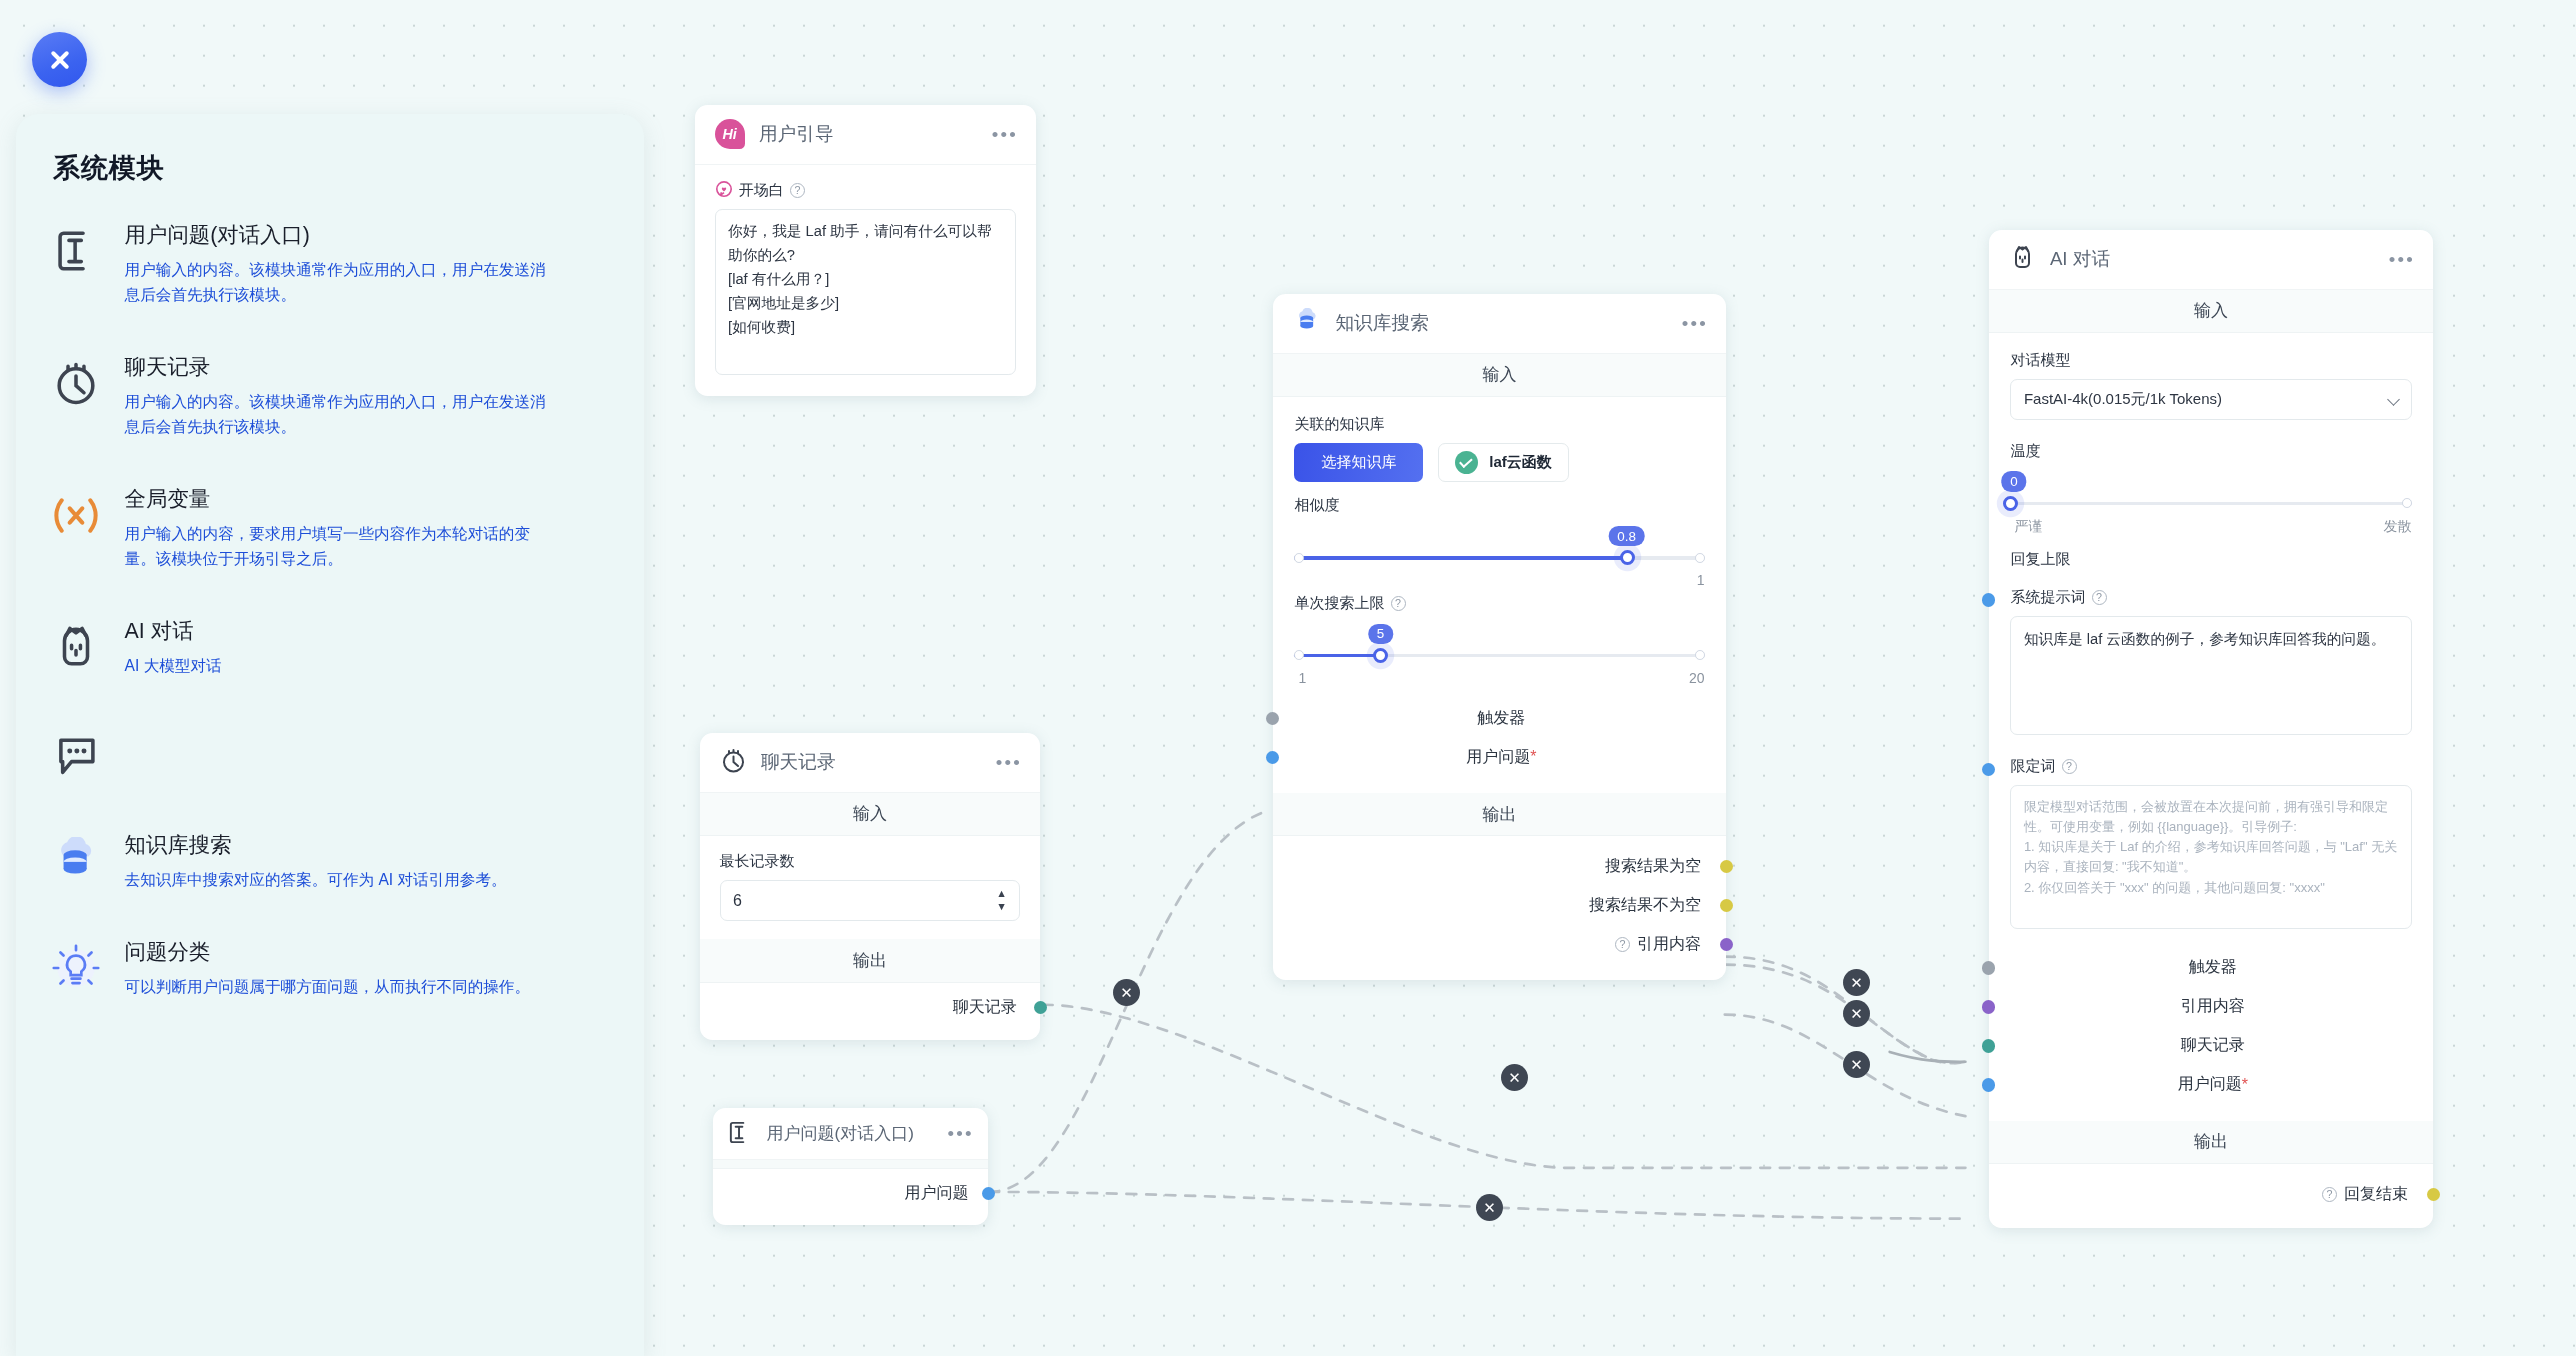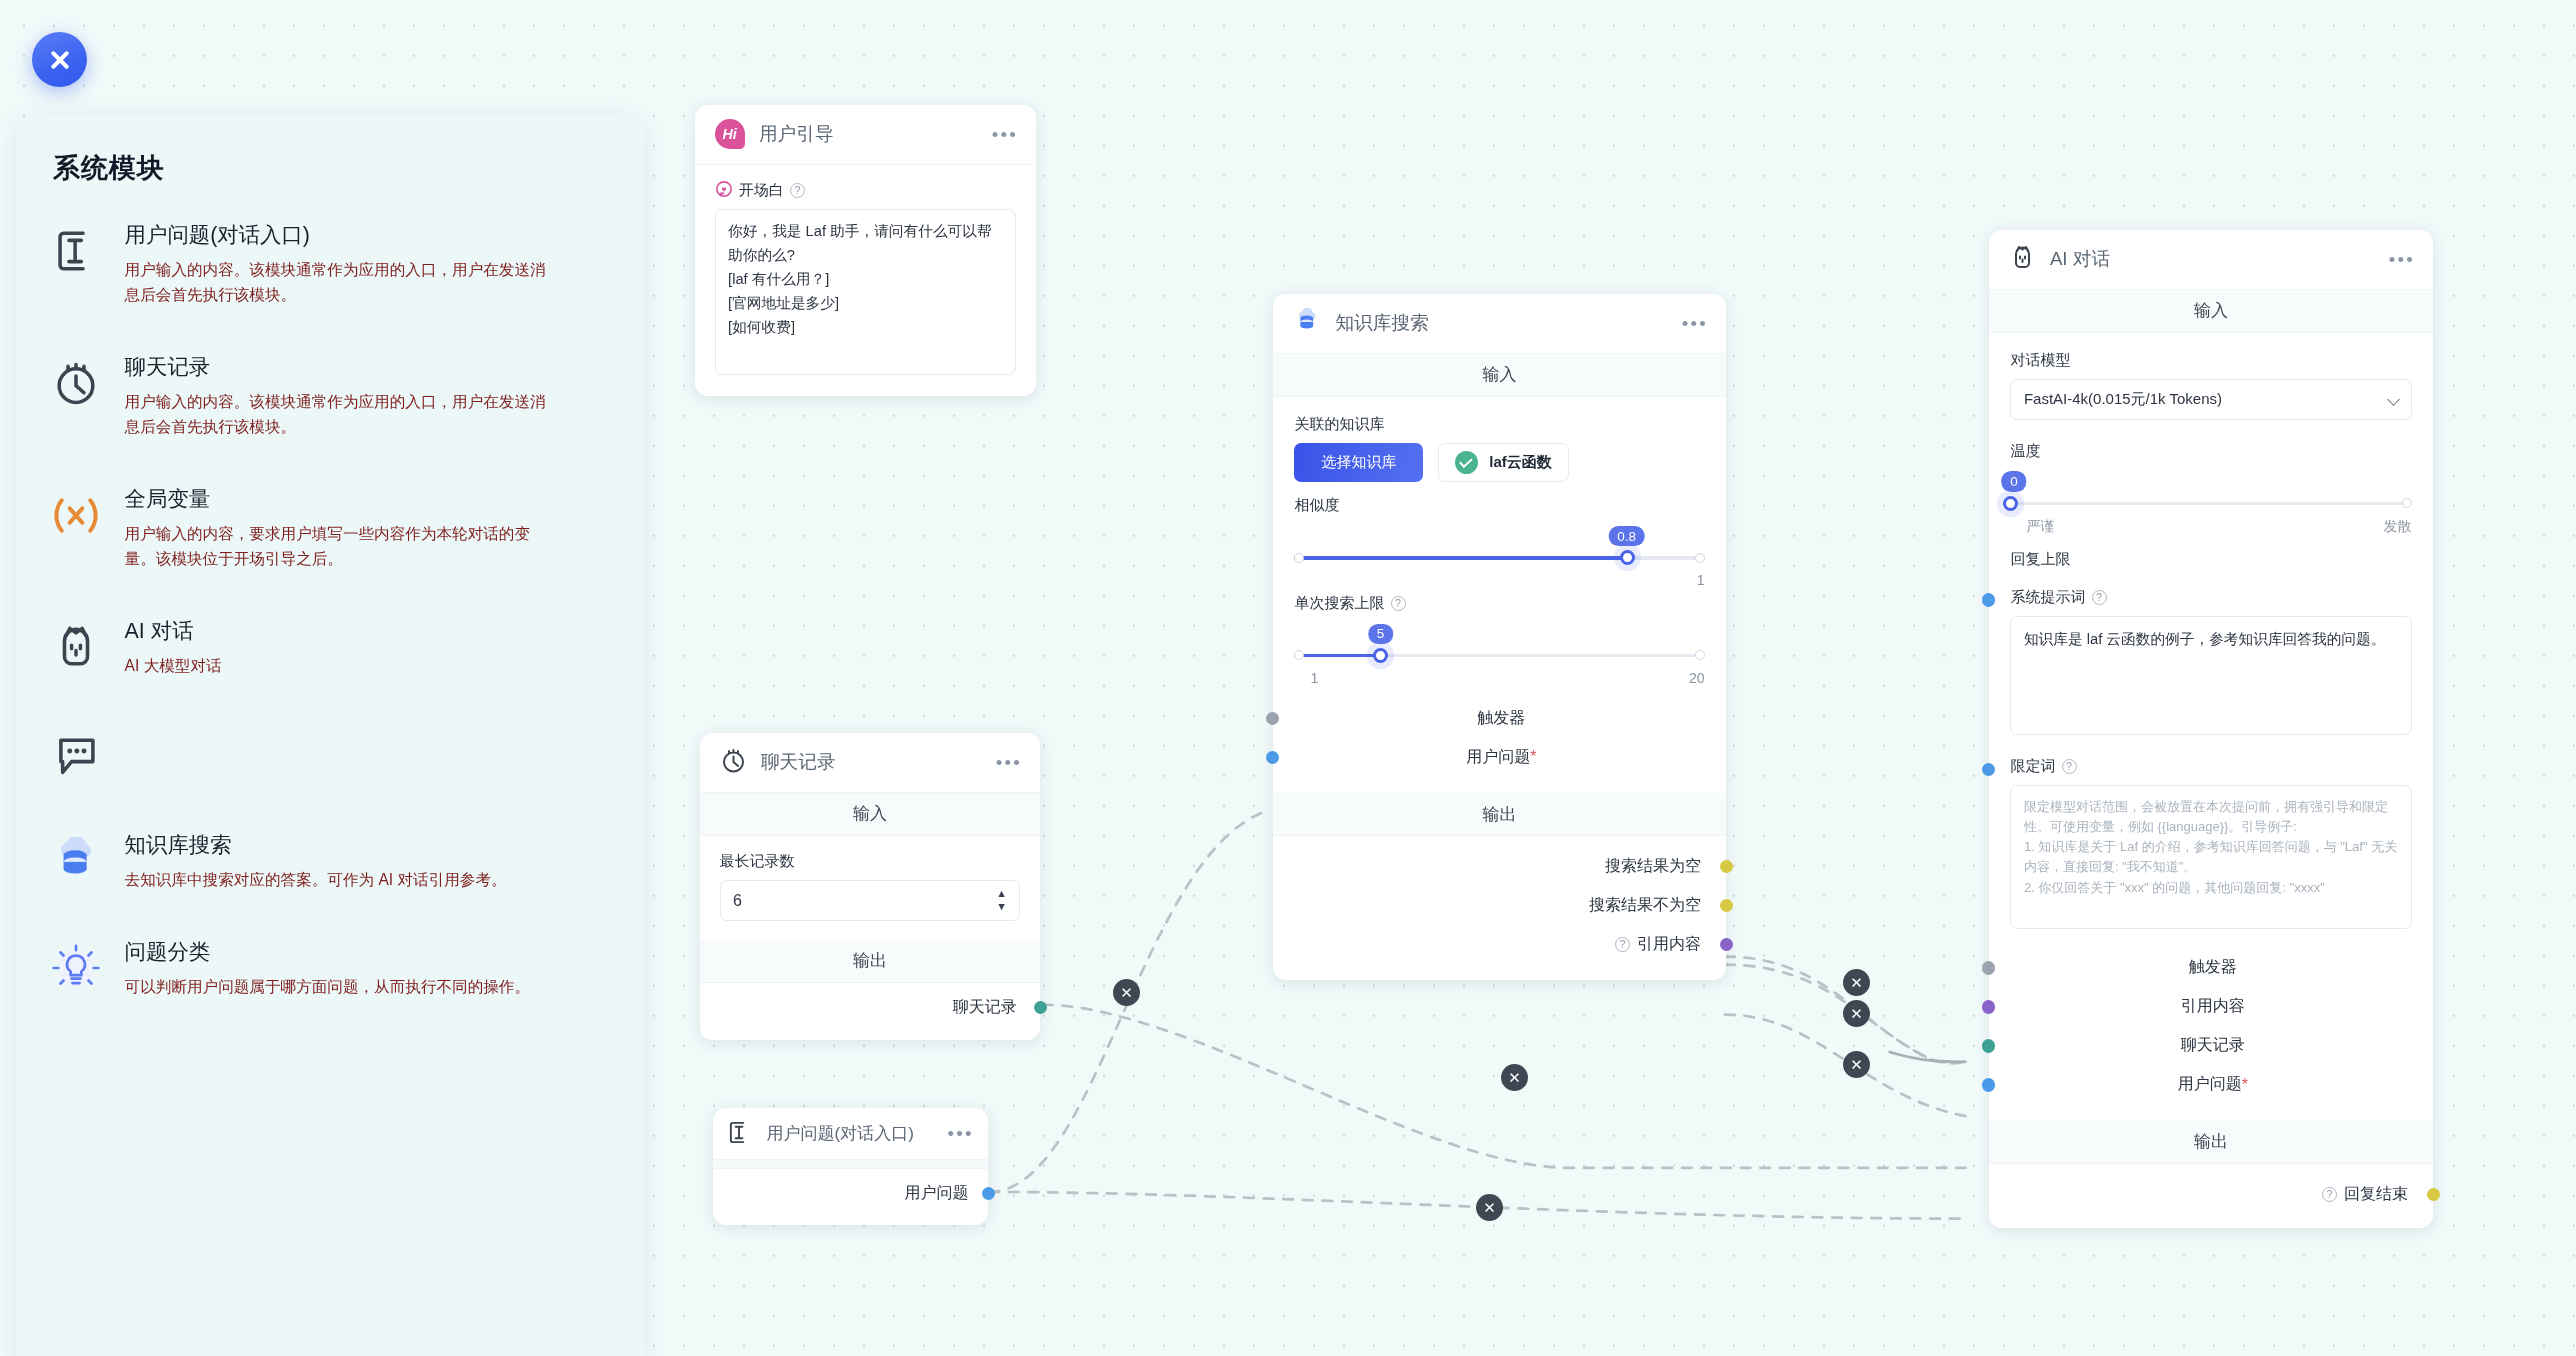--- a/index.html
+++ b/index.html
@@ -47,21 +47,21 @@
   }
   #sidebar-title{
     font-size:27px;font-weight:bold;color:#111827;
     padding:36px 0 0 37px; letter-spacing:0.9px;
   }
   #sidebar-list{ padding:34px 27px 18px 30px; }
   .side-item{ display:flex; align-items:flex-start; gap:19.6px; margin-bottom:45px; }
   .side-ico{ width:59px;min-width:59px;height:62px;display:flex;align-items:center;justify-content:center; }
   .side-txt{ padding-top:1.8px; }
   .side-name{ font-size:21.4px;color:#1a1f2b;line-height:1.25; margin-bottom:8px; }
-  .side-desc{ font-size:15.6px;color:#7f1d1d;line-height:1.62; max-width:423px; }
+  .side-desc{ font-size:15.6px;color:#1d4ed8;line-height:1.62; max-width:423px; }
 
   
   .node{
     position:absolute; background:#fff;
     border-radius:12.5px;
     box-shadow:0 2.7px 14.3px rgba(100,130,140,.16);
     z-index:20;
   }
   .node-head{
     display:flex;align-items:center;gap:14.3px;
@@ -98,21 +98,21 @@
     position:absolute; top:17px; width:15px;height:15px;border-radius:50%;
     background:#fff;border:3.6px solid #4a63e7;
     box-shadow:0 0 0 6.2px rgba(74,99,231,.12); cursor:pointer;
   }
   .bubble{
     position:absolute; top:-7.1px; transform:translateX(-50%);
     background:#5b74ea;color:#fff;border-radius:9.8px;
     font-size:13.4px;padding:2.7px 9px;min-width:23px;text-align:center;
   }
   .tick{ position:absolute; top:39px; font-size:14px;color:#8a939f; }
-  .tick.l{ left:16px; } .tick.r{ right:0; }
+  .tick.l{ left:4px; } .tick.r{ right:0; }
 
   
   .io-row{ position:relative; display:flex;align-items:center; height:39px; font-size:16px;color:#2c3541; }
   .io-row.out{ justify-content:flex-end; padding-right:3.6px; }
   .io-row.in { justify-content:center; padding-left:3.6px; }
   .dot{
     position:absolute; width:13.4px;height:13.4px;border-radius:50%; cursor:pointer;
   }
   .io-row.in  .dot{ left:-27px; }
   .io-row.out .dot{ right:-27px; }

